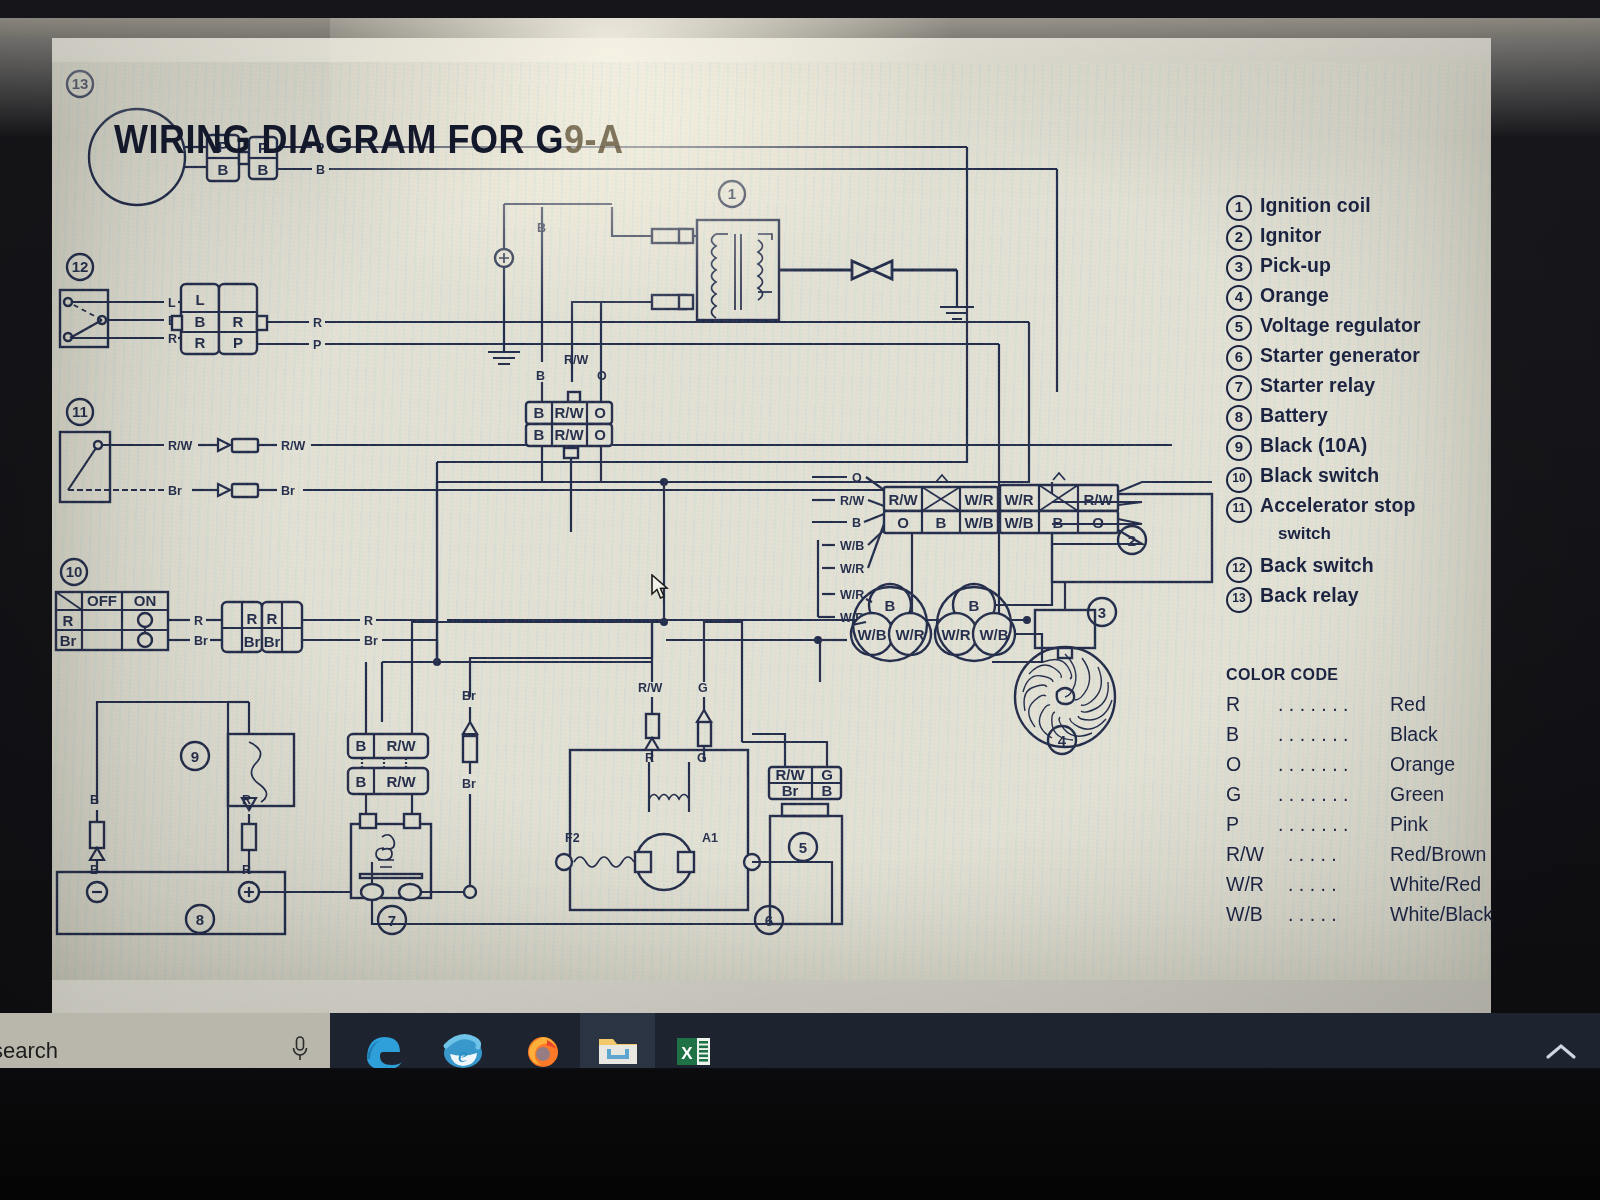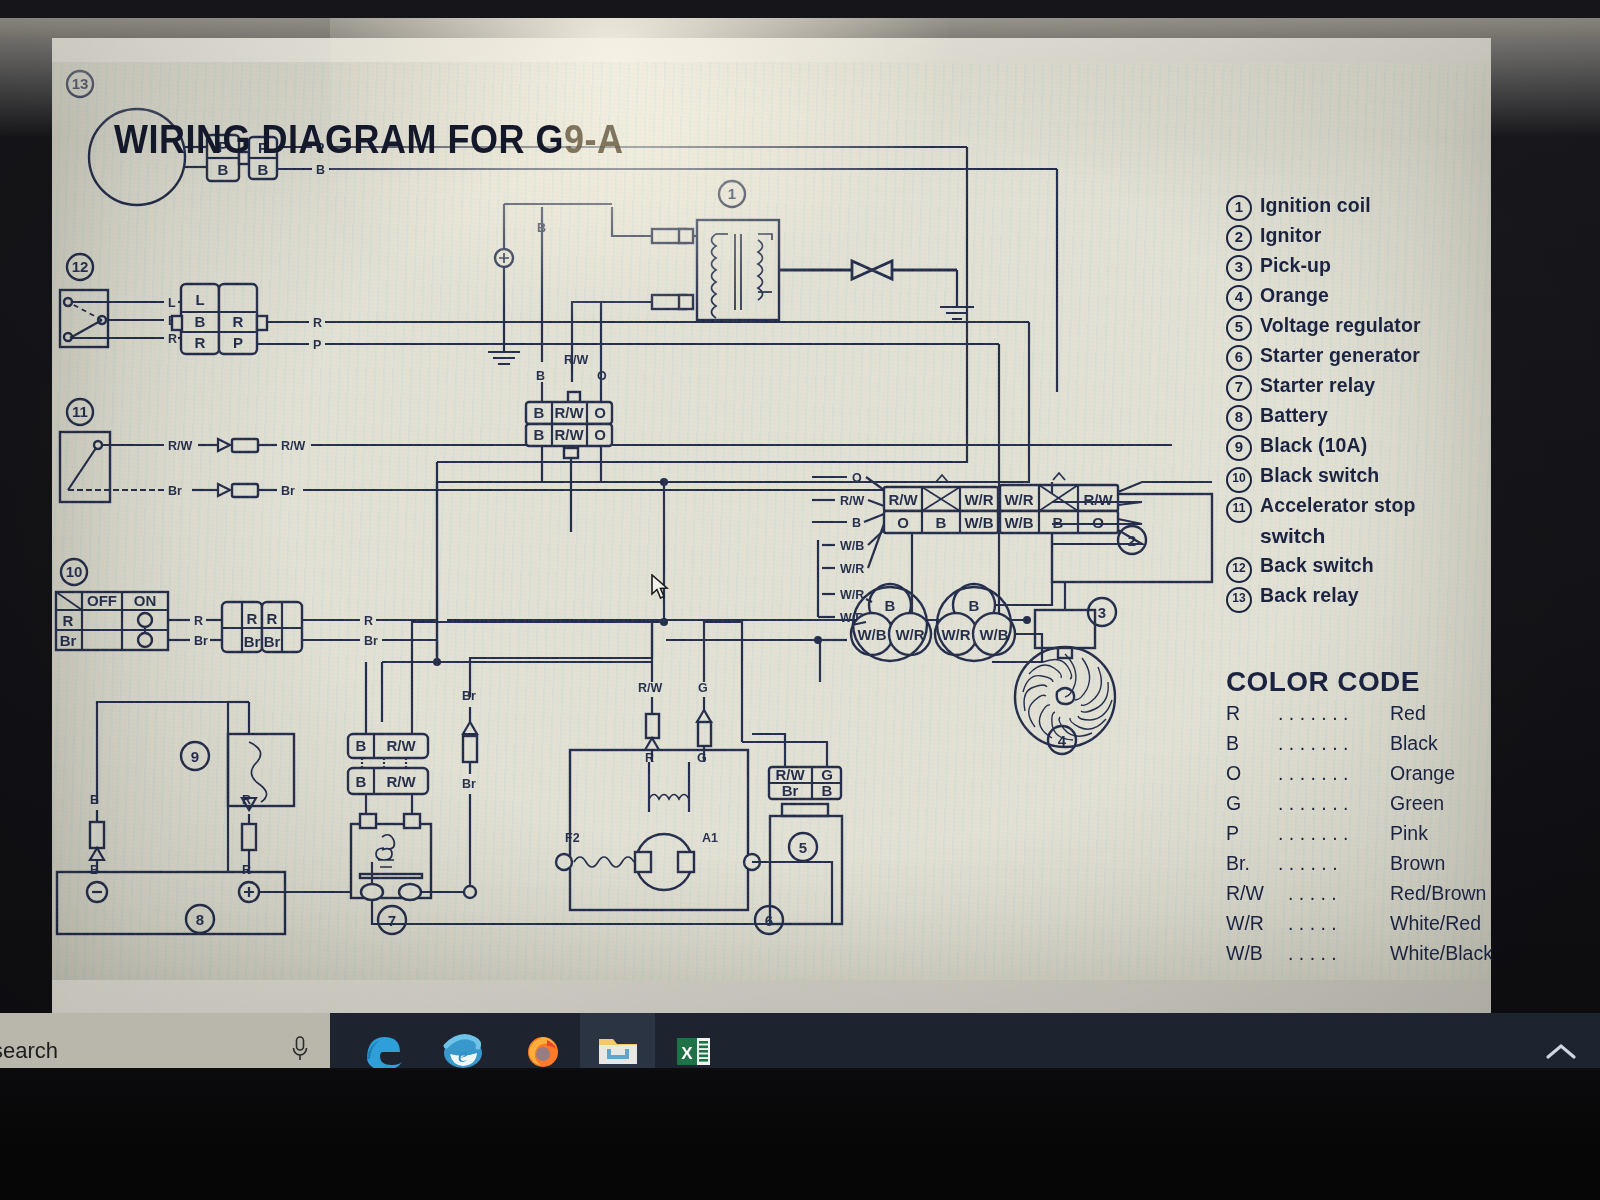--- a/index.html
+++ b/index.html
@@ -50,24 +50,24 @@
          white-space:nowrap;transform:scaleY(1.12);transform-origin:left top;}
   #title .fade{color:#6d6046;opacity:.85;}
 
   
   #legend{position:absolute;left:1226px;top:176px;width:270px;color:#1b2340;}
   .lgrow{display:flex;align-items:flex-start;gap:8px;height:30px;font-size:19.5px;font-weight:bold;
          font-family:"Liberation Sans",sans-serif;letter-spacing:.1px;}
   .lgrow .num{width:26px;flex:0 0 26px;text-align:center;}
   .circnum{display:inline-block;border:2px solid #1b2340;border-radius:50%;
            width:22px;height:22px;line-height:19px;text-align:center;font-size:15px;font-weight:bold;}
-  .lgcont{margin-left:34px;font-size:21px;font-weight:bold;height:30px;}
+  .lgcont{margin-left:52px;font-size:17px;font-weight:bold;height:30px;}
 
   #cc{position:absolute;left:1226px;top:648px;width:270px;color:#1b2340;}
-  #cctitle{font-size:28px;font-weight:bold;letter-spacing:.4px;}
+  #cctitle{font-size:16px;font-weight:bold;letter-spacing:.4px;margin-bottom:5px;}
   .ccrow{font-size:19.5px;height:30px;display:flex;align-items:center;white-space:pre;}
   .ccrow .k{display:inline-block;}
   .ccrow .dots{display:inline-block;}
   .ccrow .v{display:inline-block;}
 
   
   #draw{position:absolute;left:52px;top:44px;width:1438px;height:918px;}
 
   
   #cursor{position:absolute;left:651px;top:556px;width:18px;height:26px;}
@@ -636,21 +636,20 @@
         </div>
     </div>
 
     <div id="cc">
       <div id="cctitle">COLOR CODE</div>
       <div class="ccrow"><span class="k" style="width:52px">R</span><span class="dots" style="width:112px">. . . . . . .</span><span class="v">Red</span></div>
       <div class="ccrow"><span class="k" style="width:52px">B</span><span class="dots" style="width:112px">. . . . . . .</span><span class="v">Black</span></div>
       <div class="ccrow"><span class="k" style="width:52px">O</span><span class="dots" style="width:112px">. . . . . . .</span><span class="v">Orange</span></div>
       <div class="ccrow"><span class="k" style="width:52px">G</span><span class="dots" style="width:112px">. . . . . . .</span><span class="v">Green</span></div>
       <div class="ccrow"><span class="k" style="width:52px">P</span><span class="dots" style="width:112px">. . . . . . .</span><span class="v">Pink</span></div>
-      <div class="ccrow"><span class="k" style="width:52px">Br.</span><span class="dots" style="width:112px">. . . . . .</span><span class="v">Brown</span></div>
       <div class="ccrow"><span class="k" style="width:62px">R/W</span><span class="dots" style="width:102px">. . . . .</span><span class="v">Red/Brown</span></div>
       <div class="ccrow"><span class="k" style="width:62px">W/R</span><span class="dots" style="width:102px">. . . . .</span><span class="v">White/Red</span></div>
       <div class="ccrow"><span class="k" style="width:62px">W/B</span><span class="dots" style="width:102px">. . . . .</span><span class="v">White/Black</span></div>
     </div>
 
     <svg id="cursor" viewBox="0 0 18 26">
       <path d="M1 1 L1 20 L6 15.5 L9.5 24 L13 22.5 L9.5 14.5 L16 14 Z" fill="#f2f1ea" stroke="#1b1b1b" stroke-width="1.6"></path>
     </svg>
 
     <div id="taskbar">

